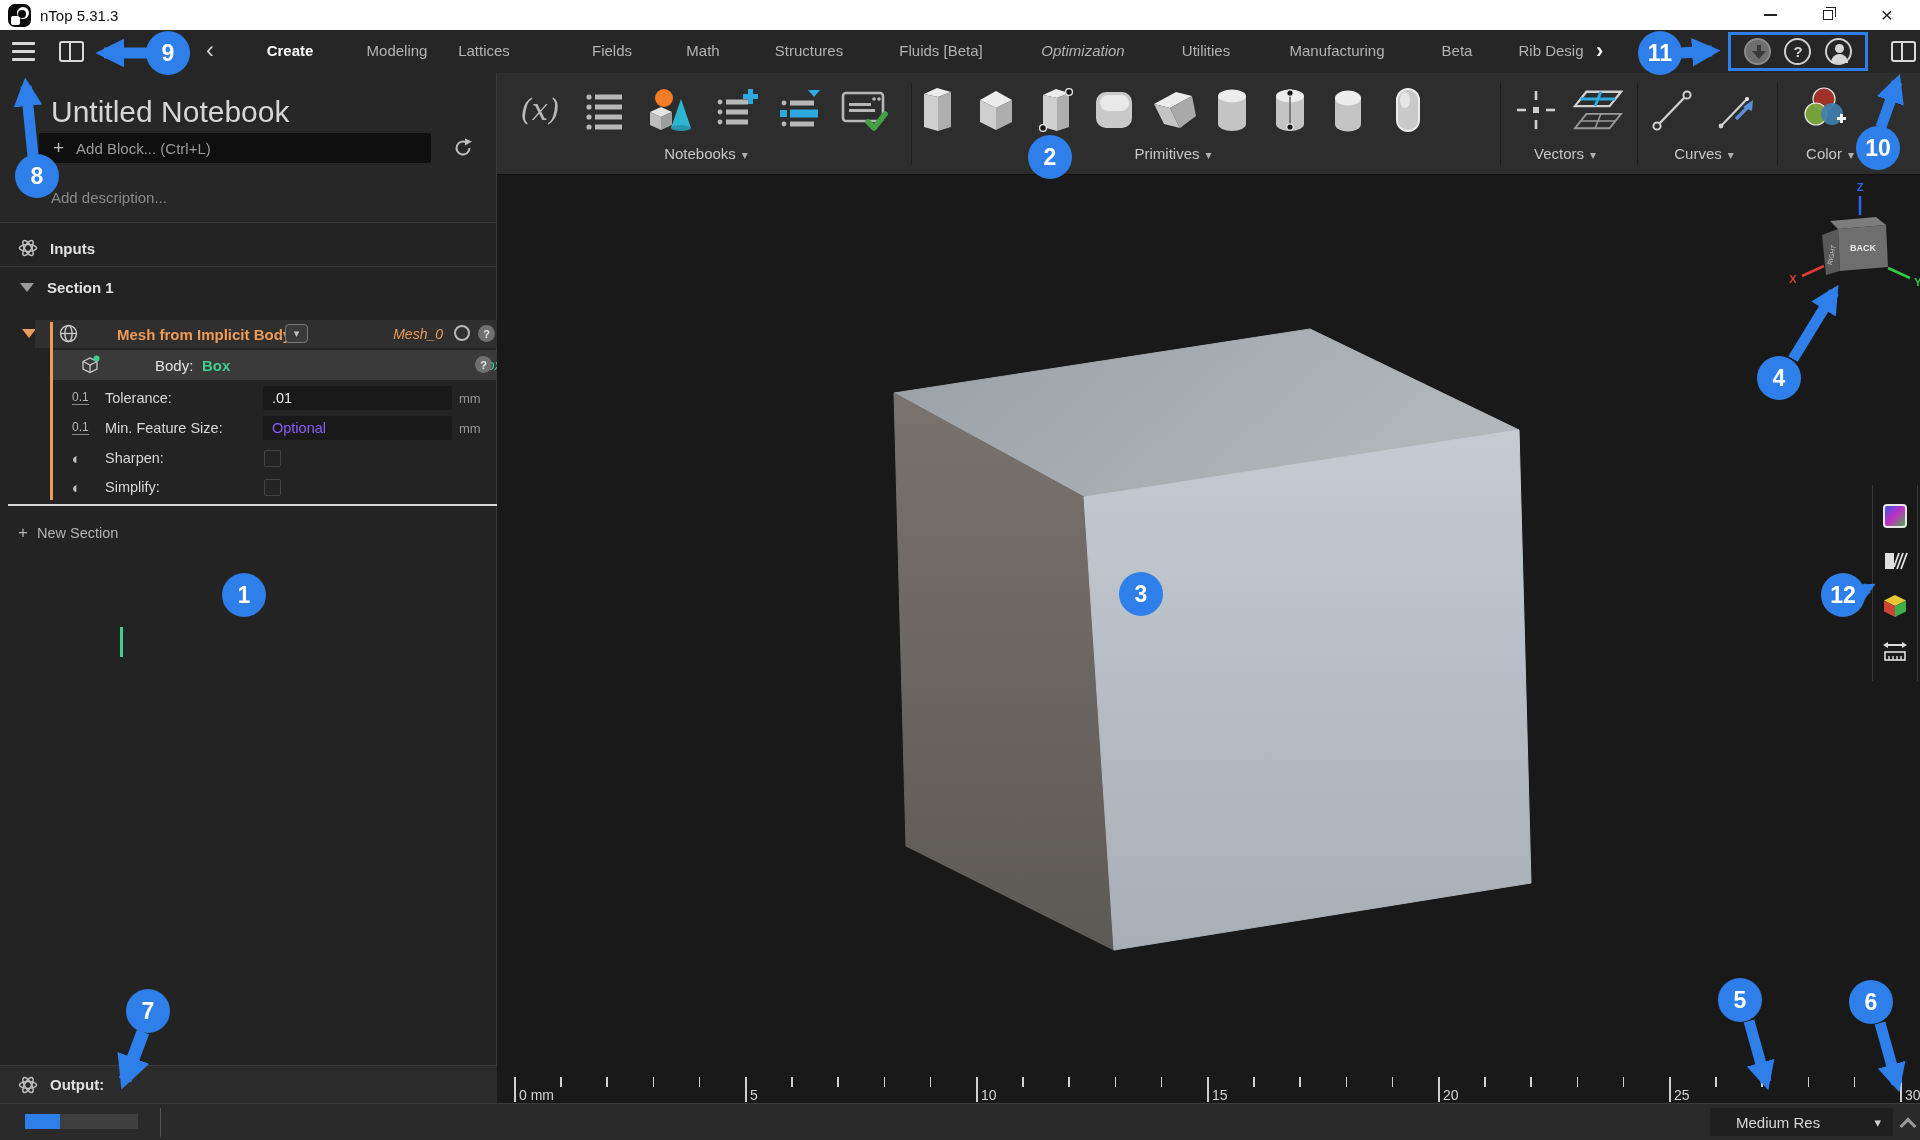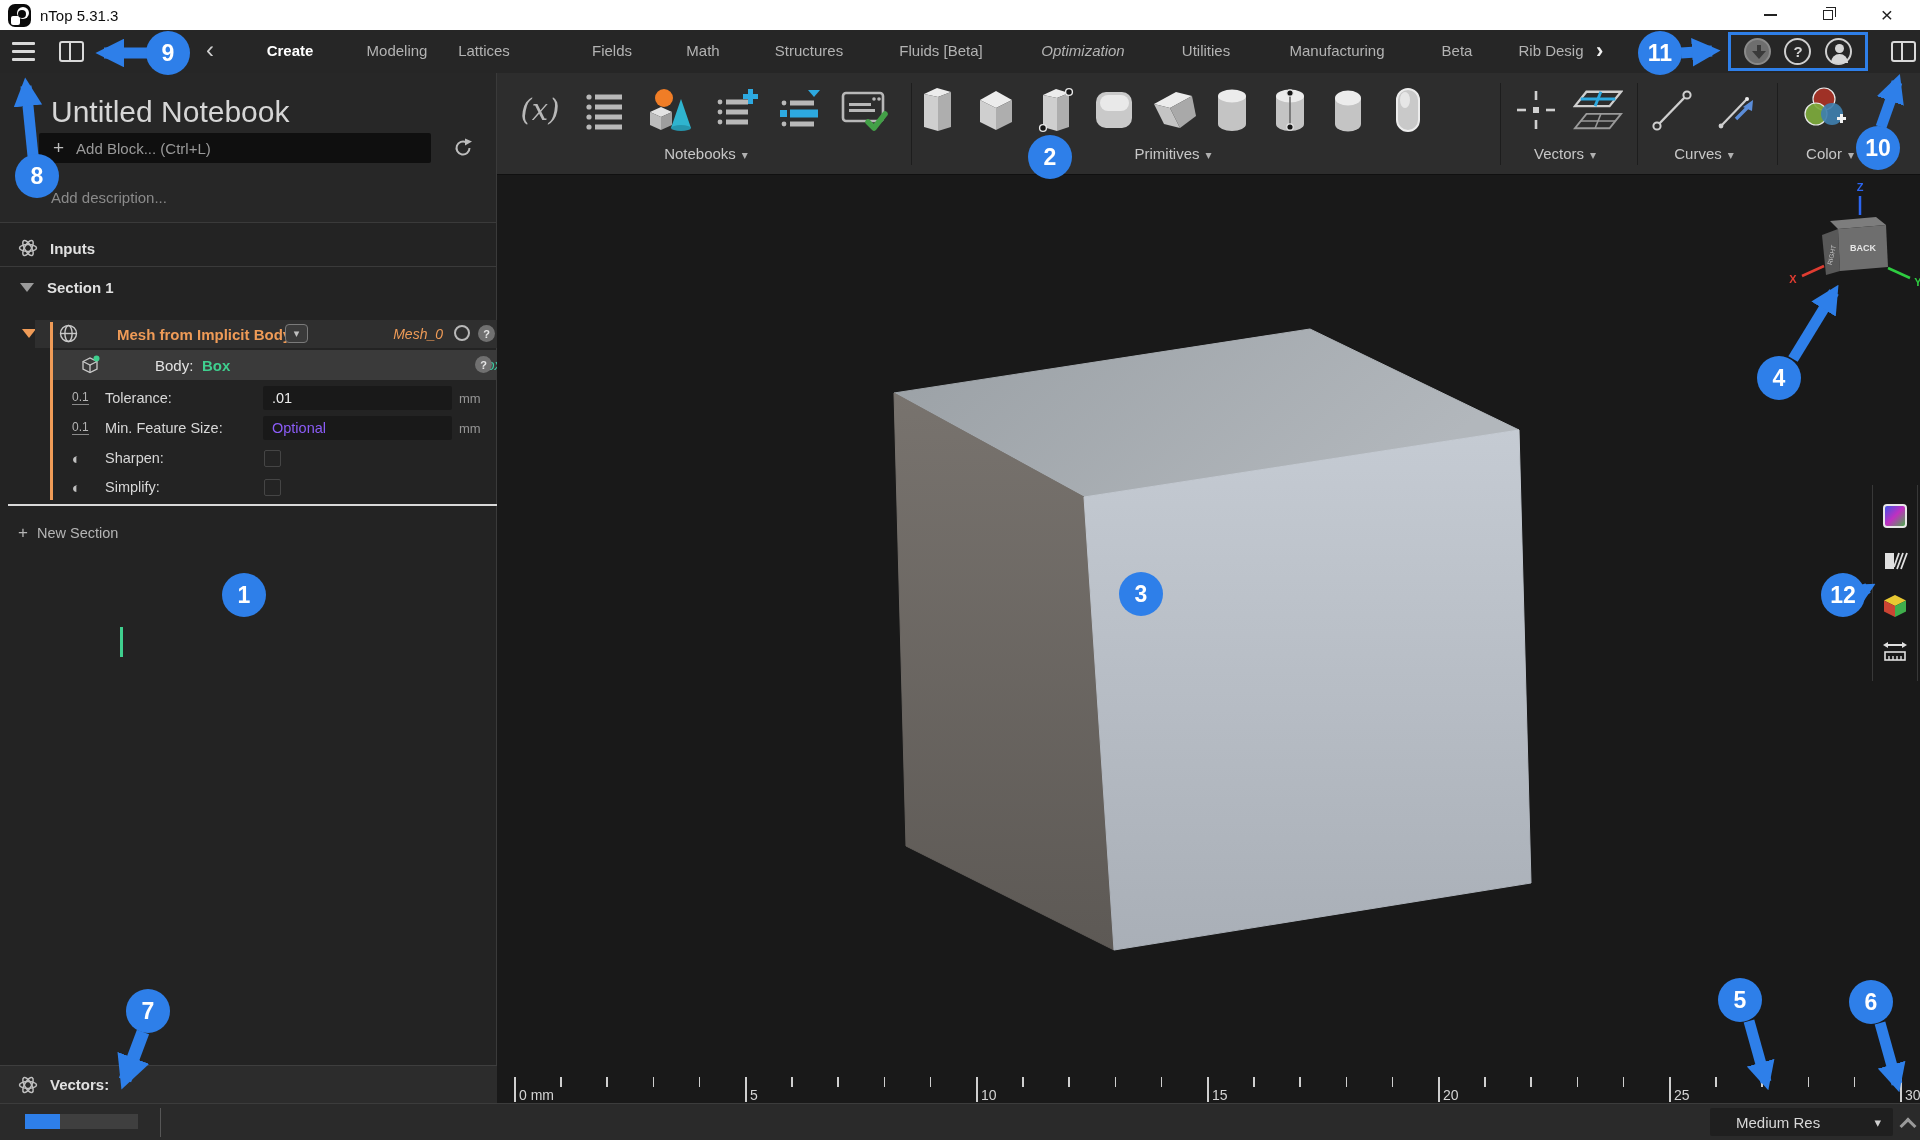--- a/index.html
+++ b/index.html
@@ -475,21 +475,21 @@
     </div>
 
     <div id="output-row">
       <svg width="20" height="20" viewBox="0 0 20 20" style="margin:0 12px 0 18px">
         <g fill="none" stroke="#c0c0c0" stroke-width="1.5">
           <ellipse cx="10" cy="10" rx="8.5" ry="3.4"></ellipse>
           <ellipse cx="10" cy="10" rx="8.5" ry="3.4" transform="rotate(60 10 10)"></ellipse>
           <ellipse cx="10" cy="10" rx="8.5" ry="3.4" transform="rotate(120 10 10)"></ellipse>
         </g>
       </svg>
-      <span class="row-label">Vectors:</span>
+      <span class="row-label">Output:</span>
 
     </div>
   </div>
 
   <div id="viewport">
     <svg width="1423" height="927" viewBox="0 0 1423 927" style="position:absolute;left:0;top:0">
       <defs>
         <linearGradient id="gTop" x1="0" y1="0" x2="1" y2="0.3">
           <stop offset="0" stop-color="#9aa0a5"></stop>
             <stop offset="1" stop-color="#b2b7bc"></stop>

